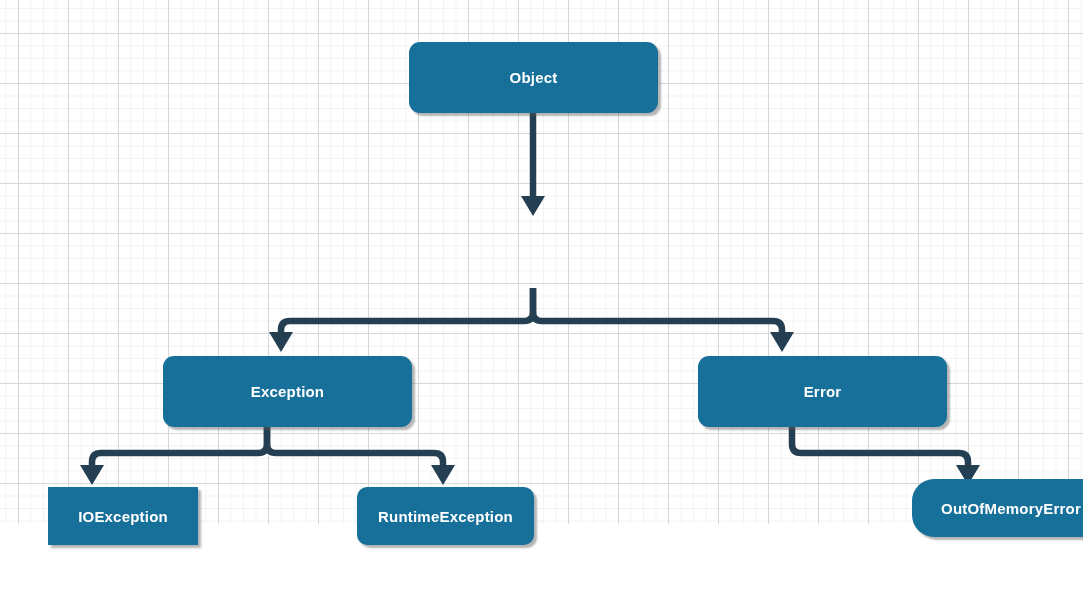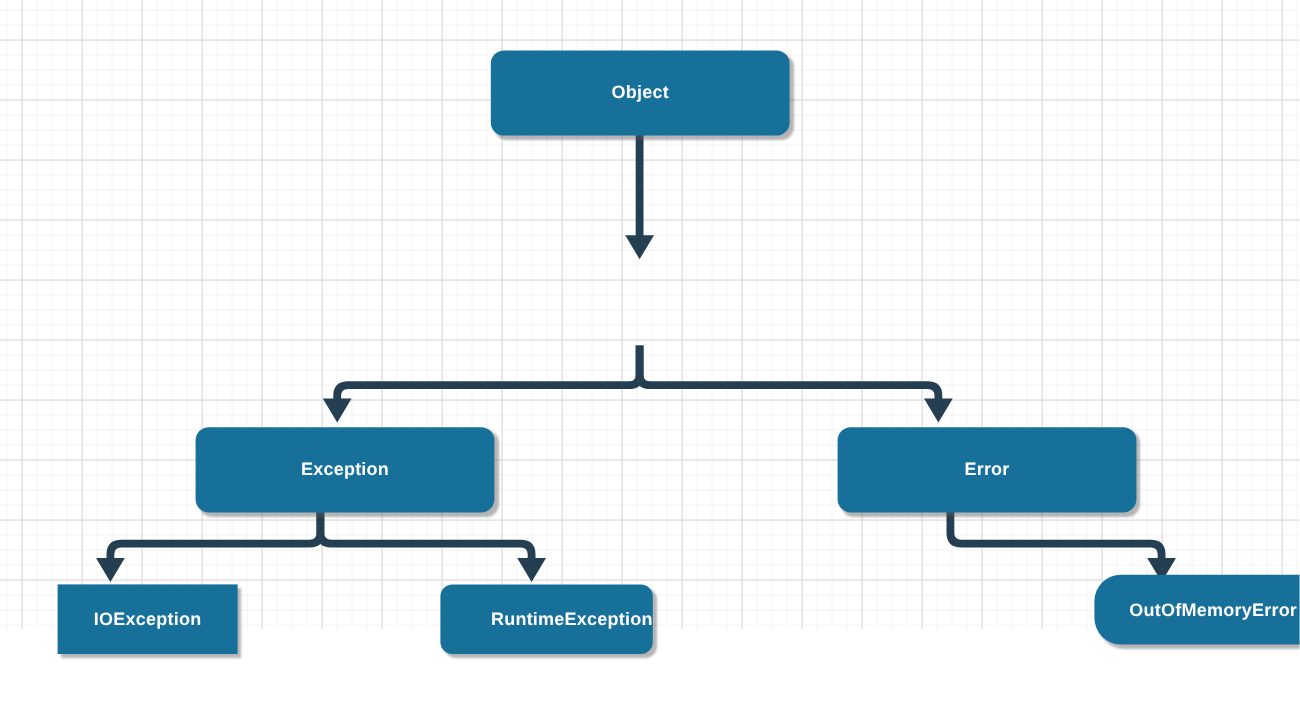--- a/index.html
+++ b/index.html
@@ -54,21 +54,21 @@
     font-weight: bold;
     font-size: 15px;
     letter-spacing: 0.2px;
     cursor: default;
   }
   #node-object           { left: 409px; top: 42px;  width: 249px; height: 71px; }
   #node-throwable        { left: 397px; top: 218px; width: 273px; height: 72px; }
   #node-exception        { left: 163px; top: 356px; width: 249px; height: 71px; }
   #node-error            { left: 658px; top: 356px; width: 249px; height: 71px; margin-left: 40px; }
   #node-ioexception      { left: 20px;  top: 487px; width: 150px; height: 58px; border-radius: 0; margin-left: 28px; }
-  #node-runtimeexception { left: 367px; top: 487px; width: 177px; height: 58px; border-radius: 10px; justify-content: flex-end; }
+  #node-runtimeexception { left: 357px; top: 487px; width: 177px; height: 58px; border-radius: 10px; }
   #node-outofmemoryerror { left: 872px; top: 479px; width: 198px; height: 58px; border-radius: 22px; margin-left: 40px; }
 </style>
 </head>
 <body>
 
 <div class="canvas">
 
   <svg class="edges" viewBox="0 0 1083 590" aria-hidden="true">
 
     <g>

